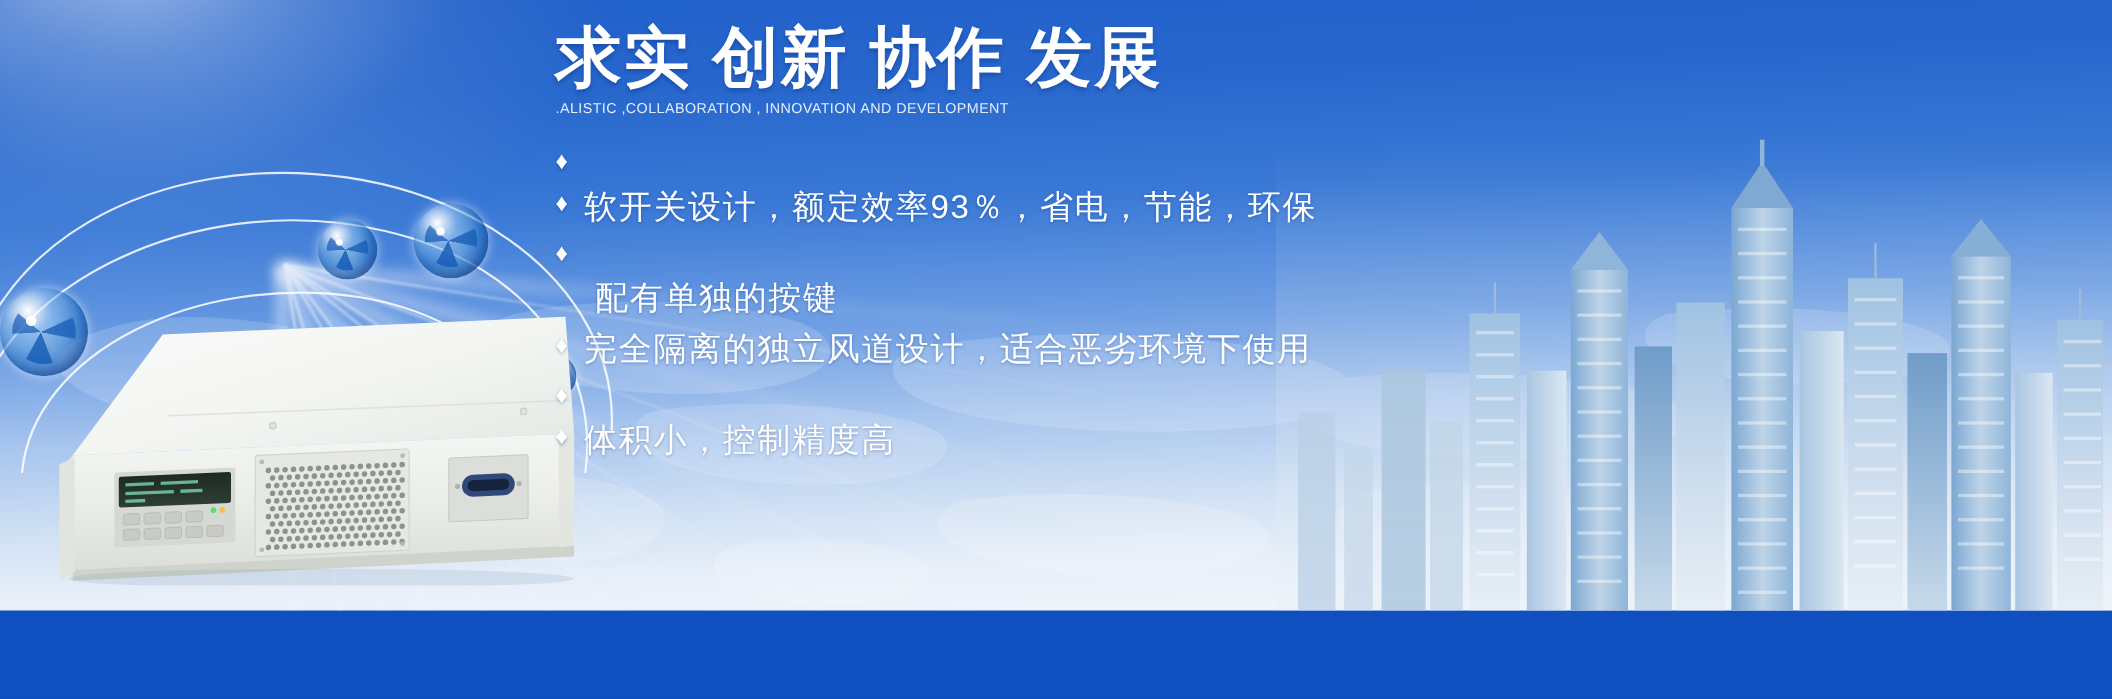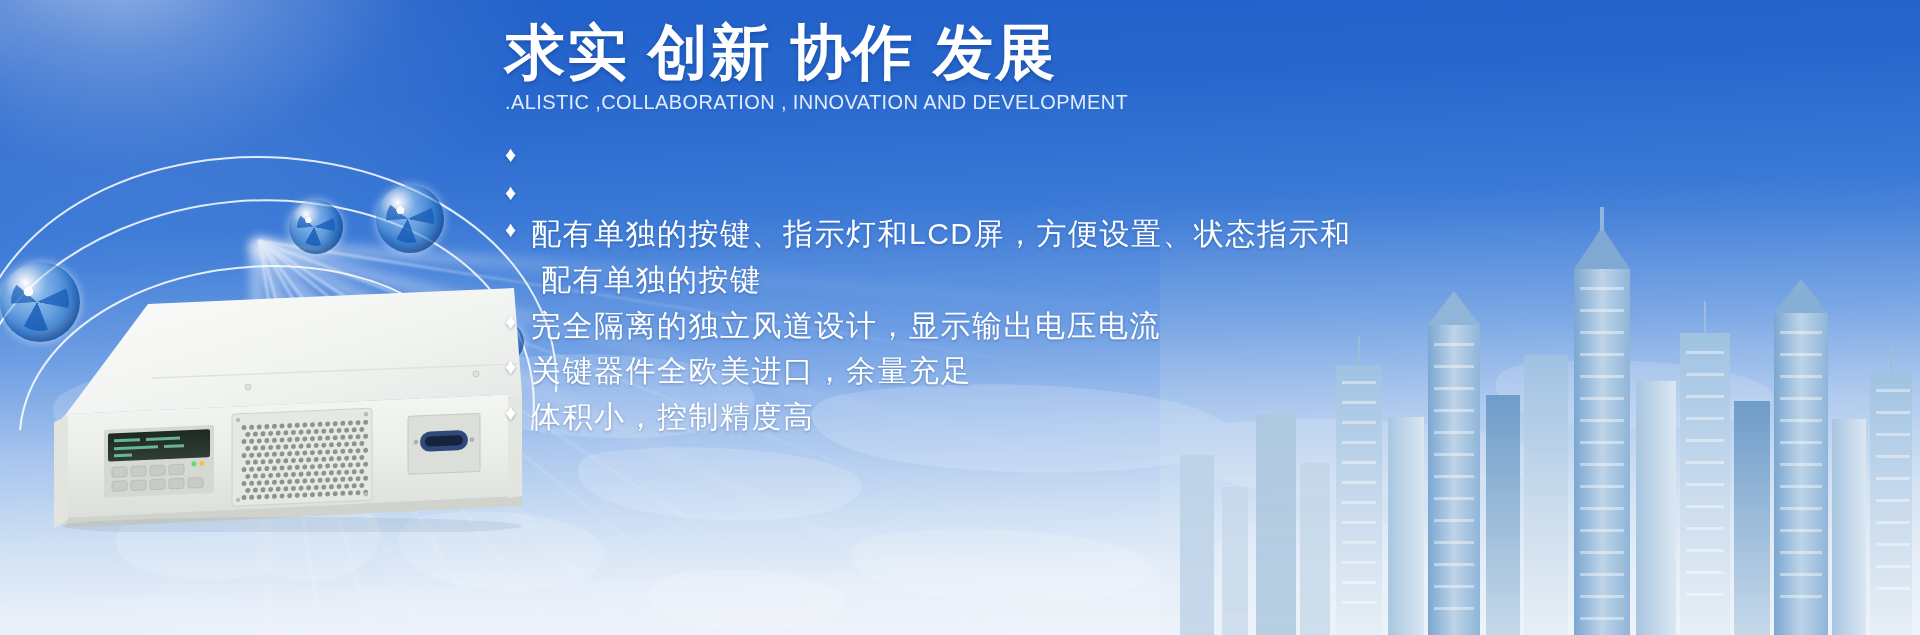--- a/index.html
+++ b/index.html
@@ -2,21 +2,21 @@
 <html><head>
 <meta charset="utf-8">
 <style>
   * { margin:0; padding:0; box-sizing:border-box; }
   html, body {
     width:1920px; height:635px; overflow:hidden;
     font-family:"Liberation Sans","DejaVu Sans",sans-serif;
     background:#0f4fc0;
   }
   #banner {
-    position:relative; width:1920px; height:635px; overflow:hidden;
+    position:relative; width:1920px; height:555px; overflow:hidden;
     background:
       radial-gradient(ellipse 620px 430px at 120px -40px, rgba(255,255,255,0.55) 0%, rgba(255,255,255,0.28) 22%, rgba(255,255,255,0.07) 48%, rgba(255,255,255,0) 72%),
       linear-gradient(178deg, #1f5fc9 0%, #2767cd 16%, #3a79d6 34%, #6f9fe4 52%, #a9c6ee 66%, #cfe0f4 78%, #e8eff9 88%, #f4f7fc 100%);
   }
 
   
   .rays { position:absolute; left:-340px; top:-360px; width:1200px; height:1200px;
           pointer-events:none; opacity:.85; }
   .ray { position:absolute; left:50%; top:50%; transform-origin:0 0;
          width:920px; height:2px;
@@ -58,21 +58,21 @@
   .device { position:absolute; }
 
   
   .textblock { position:absolute; left:505px; top:18px; width:1010px; }
   .headline {
     color:#ffffff; font-size:60px; font-weight:bold; letter-spacing:2px;
     line-height:1.18; white-space:nowrap;
     text-shadow:0 2px 4px rgba(0,35,100,.32);
   }
   .subhead {
-    color:#e9f1fc; font-size:20px; letter-spacing:.4px; white-space:nowrap;
+    color:#e9f1fc; font-size:13px; letter-spacing:.4px; white-space:nowrap;
     margin-top:2px; font-weight:400; opacity:.97;
   }
   .bullets { margin-top:22px; }
   .brow { display:flex; align-items:flex-start; color:#ffffff;
           font-size:30px; line-height:1.52; letter-spacing:1.5px; white-space:nowrap;
           text-shadow:0 1px 3px rgba(0,40,110,.35); }
   .bullet-mark { flex:0 0 auto; width:26px; font-size:22px; line-height:1.72; color:#ffffff; }
   .brow.cont .bullet-mark { visibility:hidden; }
   .brow.cont .btxt { padding-left:10px; }
   .btxt { flex:0 0 auto; }
@@ -556,36 +556,35 @@
 
   <div class="textblock">
     <div class="headline">求实 创新 协作 发展</div>
     <div class="subhead">.ALISTIC ,COLLABORATION , INNOVATION AND DEVELOPMENT</div>
     <div class="bullets">
         <div class="brow">
           <span class="bullet-mark">♦</span>
         </div>
         <div class="brow">
           <span class="bullet-mark">♦</span>
+          <span class="btxt">软开关设计，额定效率93％，省电，节能，环保</span>
         </div>
         <div class="brow">
           <span class="bullet-mark">♦</span>
-          <span class="btxt">配有单独的按键、指示灯和LCD屏，方便设置、状态指示和</span>
         </div>
         <div class="brow cont">
           <span class="bullet-mark">♦</span>
           <span class="btxt">配有单独的按键</span>
         </div>
         <div class="brow">
           <span class="bullet-mark">♦</span>
-          <span class="btxt">完全隔离的独立风道设计，显示输出电压电流</span>
+          <span class="btxt">完全隔离的独立风道设计，适合恶劣环境下使用</span>
         </div>
         <div class="brow">
           <span class="bullet-mark">♦</span>
-          <span class="btxt">关键器件全欧美进口，余量充足</span>
         </div>
         <div class="brow">
           <span class="bullet-mark">♦</span>
           <span class="btxt">体积小，控制精度高</span>
         </div>
       </div>
   </div>
 
 </div>
 

